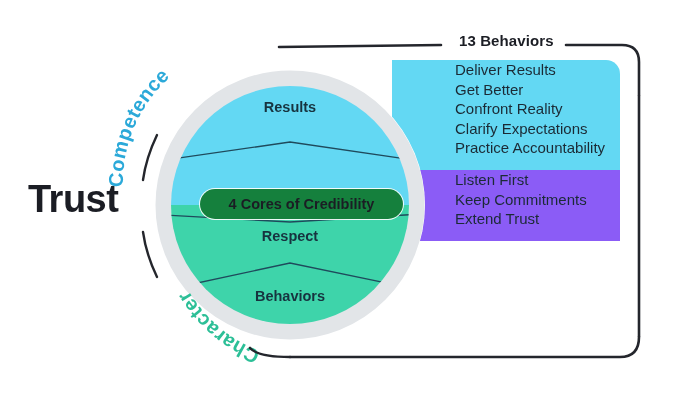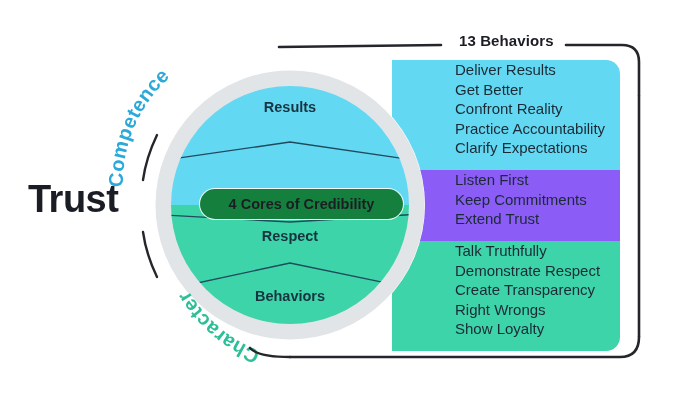--- a/index.html
+++ b/index.html
@@ -87,37 +87,30 @@
 </style>
 </head>
 <body>
 
 <div id="stage">
 
   <div class="panel" id="panel-competence">
     <div class="row">Deliver Results</div>
     <div class="row">Get Better</div>
     <div class="row">Confront Reality</div>
+    <div class="row">Clarify Expectations</div>
     <div class="row">Practice Accountability</div>
-    <div class="row">Clarify Expectations</div>
   </div>
 
   <div class="panel" id="panel-neutral">
     <div class="row">Listen First</div>
     <div class="row">Keep Commitments</div>
     <div class="row">Extend Trust</div>
   </div>
 
-  <div class="panel" id="panel-character">
-    <div class="row">Talk Truthfully</div>
-    <div class="row">Demonstrate Respect</div>
-    <div class="row">Create Transparency</div>
-    <div class="row">Right Wrongs</div>
-    <div class="row">Show Loyalty</div>
-  </div>
 
   <svg class="layer" viewBox="0 0 700 401">
     <defs>
       <clipPath id="clip-circle">
         <circle cx="290" cy="205" r="119"></circle>
       </clipPath>
       <clipPath id="clip-upper">
         <rect x="160" y="60" width="270" height="145"></rect>
       </clipPath>
       <clipPath id="clip-lower">

